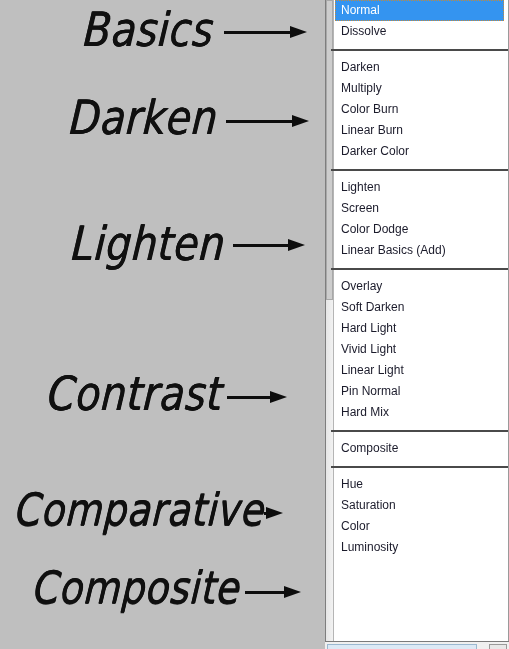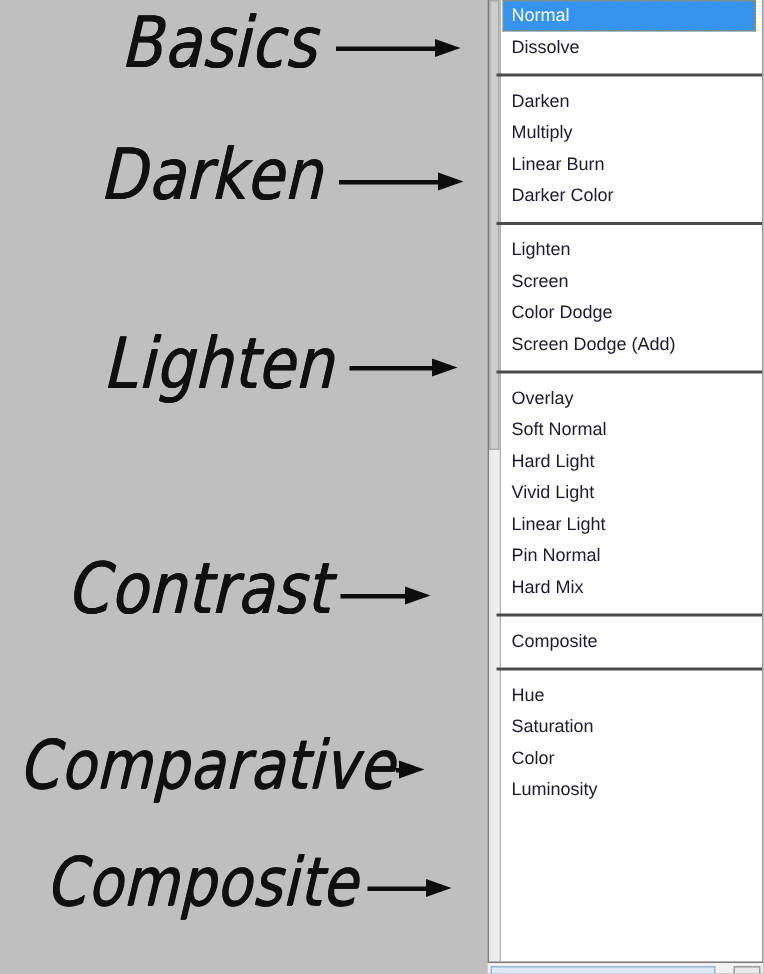--- a/index.html
+++ b/index.html
@@ -249,36 +249,37 @@
 
       <div class="blend-group">
         <div class="blend-item selected">Normal</div>
         <div class="blend-item">Dissolve</div>
       </div>
       <div class="group-sep"></div>
 
       <div class="blend-group">
         <div class="blend-item">Darken</div>
         <div class="blend-item">Multiply</div>
+        <div class="blend-item">Color Burn</div>
         <div class="blend-item">Linear Burn</div>
         <div class="blend-item">Darker Color</div>
       </div>
       <div class="group-sep"></div>
 
       <div class="blend-group">
         <div class="blend-item">Lighten</div>
         <div class="blend-item">Screen</div>
         <div class="blend-item">Color Dodge</div>
-        <div class="blend-item">Screen Dodge (Add)</div>
+        <div class="blend-item">Linear Basics (Add)</div>
       </div>
       <div class="group-sep"></div>
 
       <div class="blend-group">
         <div class="blend-item">Overlay</div>
-        <div class="blend-item">Soft Normal</div>
+        <div class="blend-item">Soft Darken</div>
         <div class="blend-item">Hard Light</div>
         <div class="blend-item">Vivid Light</div>
         <div class="blend-item">Linear Light</div>
         <div class="blend-item">Pin Normal</div>
         <div class="blend-item">Hard Mix</div>
       </div>
       <div class="group-sep"></div>
 
       <div class="blend-group">
         <div class="blend-item">Composite</div>

